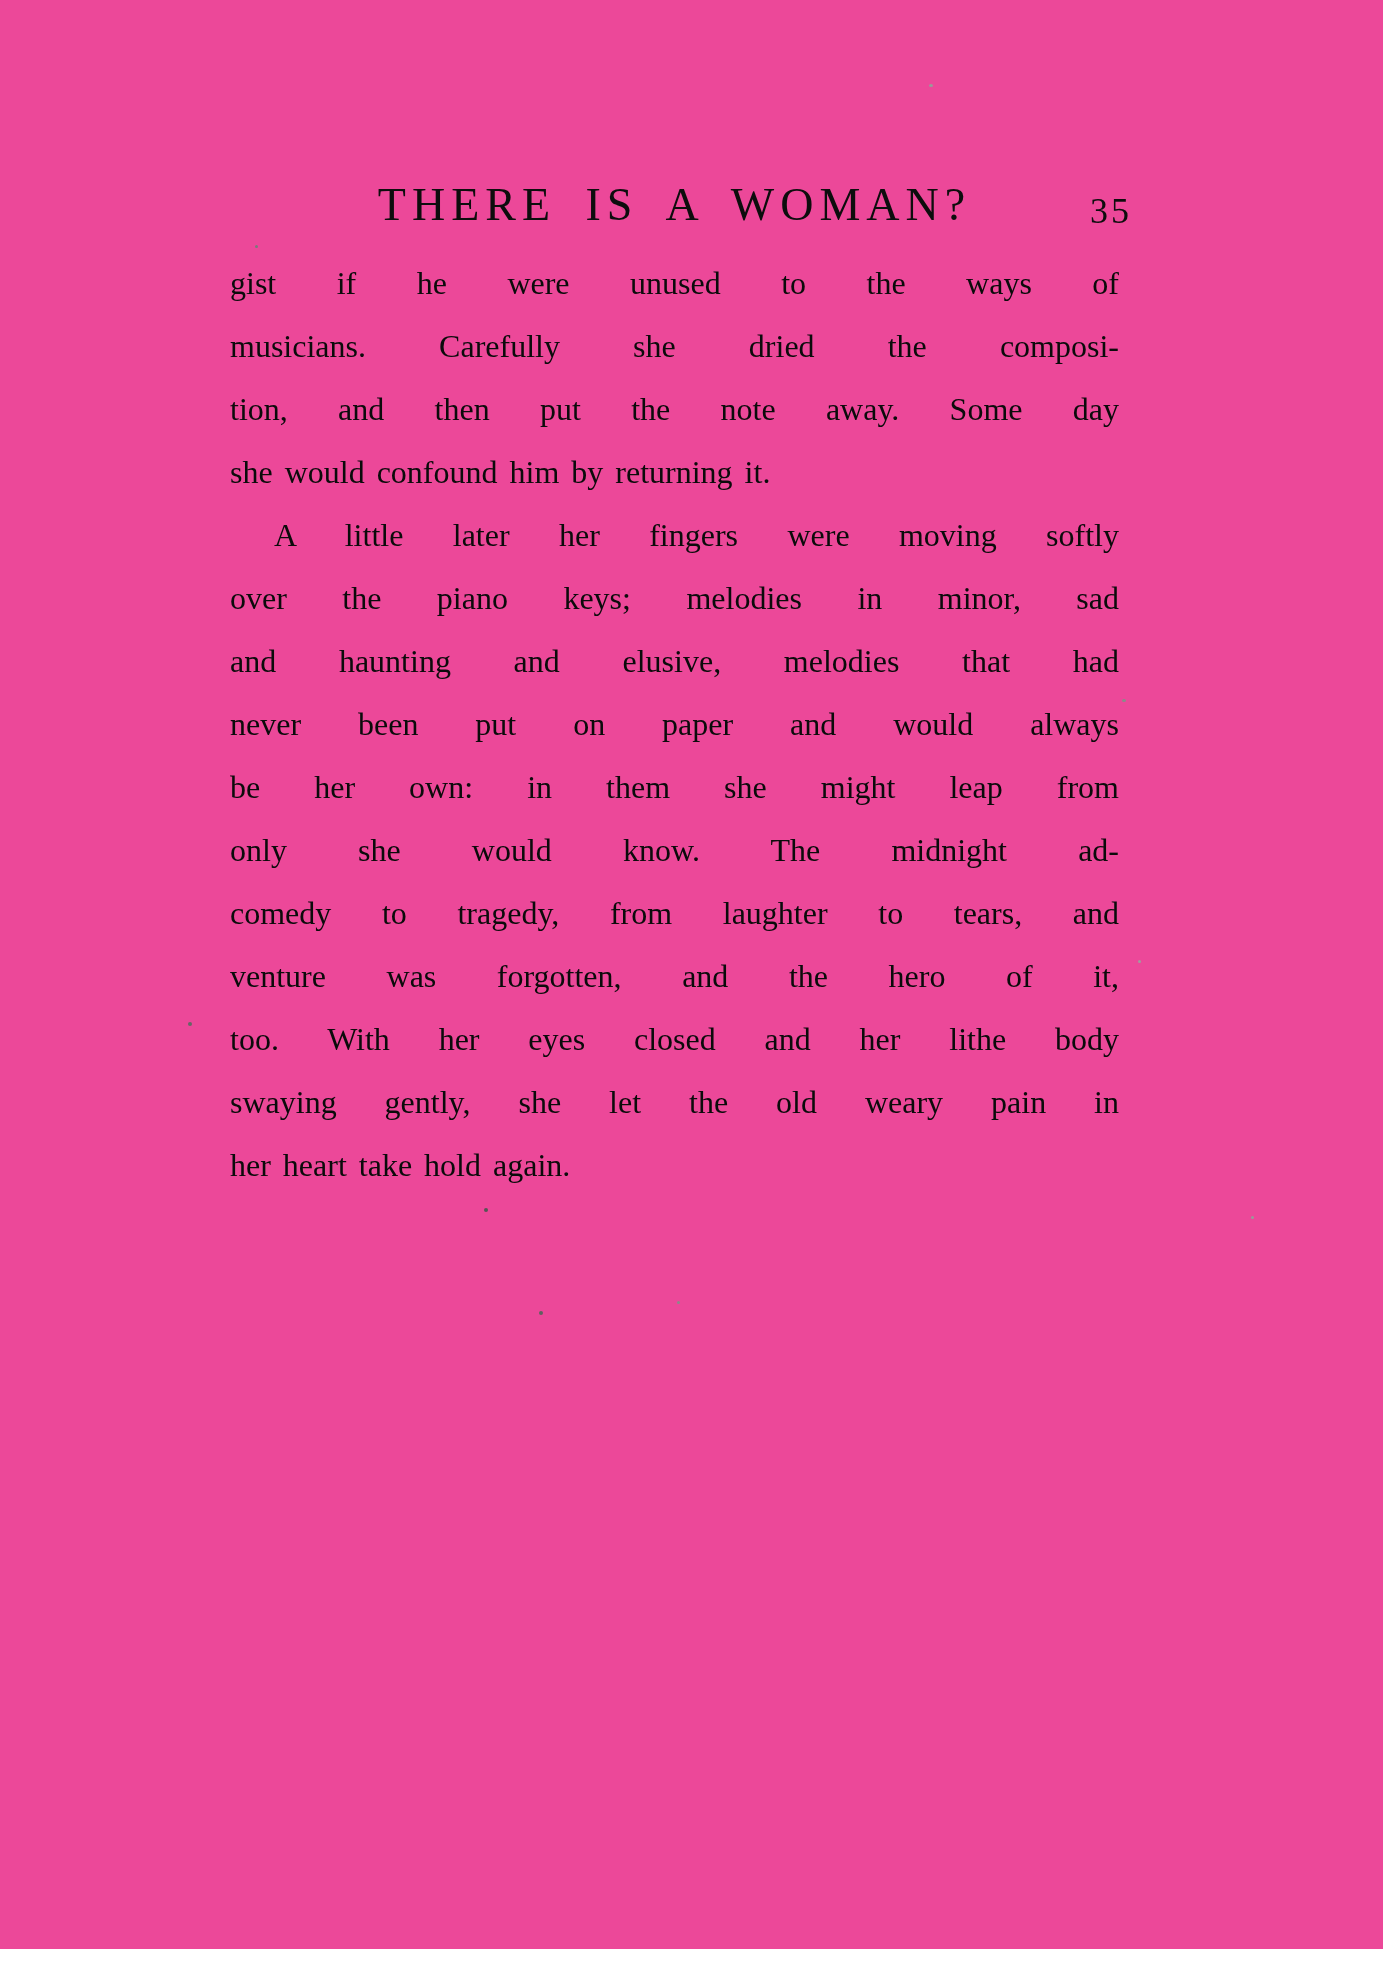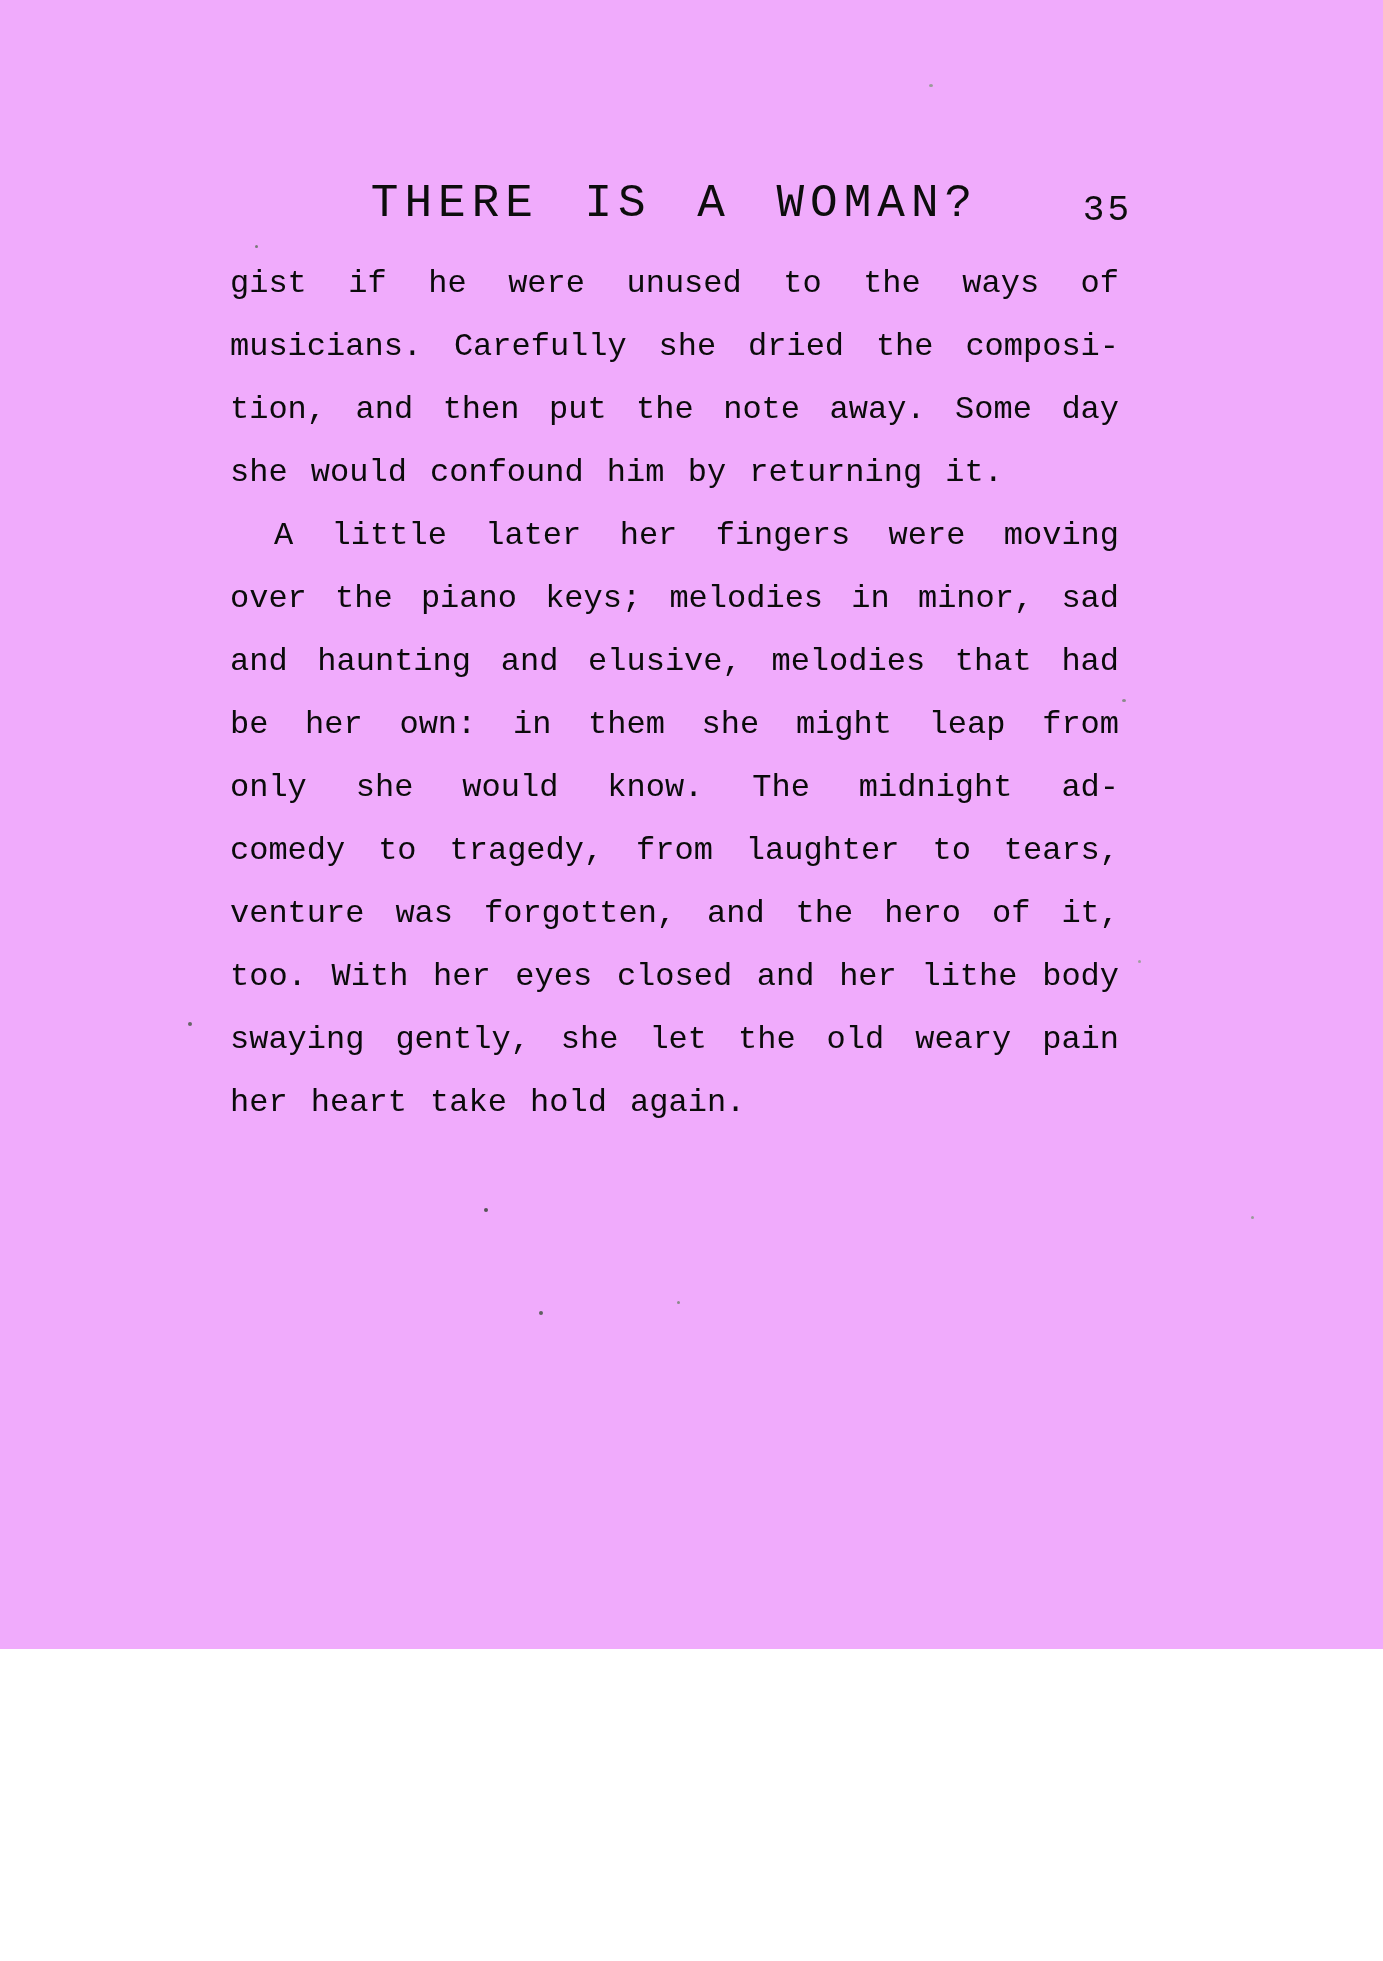--- a/index.html
+++ b/index.html
@@ -3,24 +3,24 @@
 <meta charset="utf-8">
 <style>
   html, body {
     margin: 0;
     padding: 0;
     background: #ffffff;
   }
   #page {
     position: relative;
     width: 1383px;
-    height: 1649px;
-    background: #f0abfc;
+    height: 1949px;
+    background: #ec4899;
     overflow: hidden;
-    font-family: Liberation Mono, monospace;
+    font-family: Liberation Serif, serif;
     color: #0b0b0b;
   }
   
   #running-head {
     position: absolute;
     left: 230px;
     top: 178px;
     width: 889px;
     text-align: center;
     font-size: 46px;
@@ -80,20 +80,21 @@
   <div id="page-number">35</div>
 
   <div id="text-block">
       <div class="text-line">gist if he were unused to the ways of</div>
       <div class="text-line">musicians.  Carefully she dried the composi-</div>
       <div class="text-line">tion, and then put the note away.  Some day</div>
       <div class="text-line no-justify">she would confound him by returning it.</div>
       <div class="text-line indented">A little later her fingers were moving softly</div>
       <div class="text-line">over the piano keys; melodies in minor, sad</div>
       <div class="text-line">and haunting and elusive, melodies that had</div>
+      <div class="text-line">never been put on paper and would always</div>
       <div class="text-line">be her own: in them she might leap from</div>
       <div class="text-line">only she would know.  The midnight ad-</div>
       <div class="text-line">comedy to tragedy, from laughter to tears, and</div>
       <div class="text-line">venture was forgotten, and the hero of it,</div>
       <div class="text-line">too.  With her eyes closed and her lithe body</div>
       <div class="text-line">swaying gently, she let the old weary pain in</div>
       <div class="text-line no-justify">her heart take hold again.</div>
     </div>
 
   <div class="speck" style="left:929px; top:84px;  width:4px; height:3px; background:#9a9a9a;"></div>

